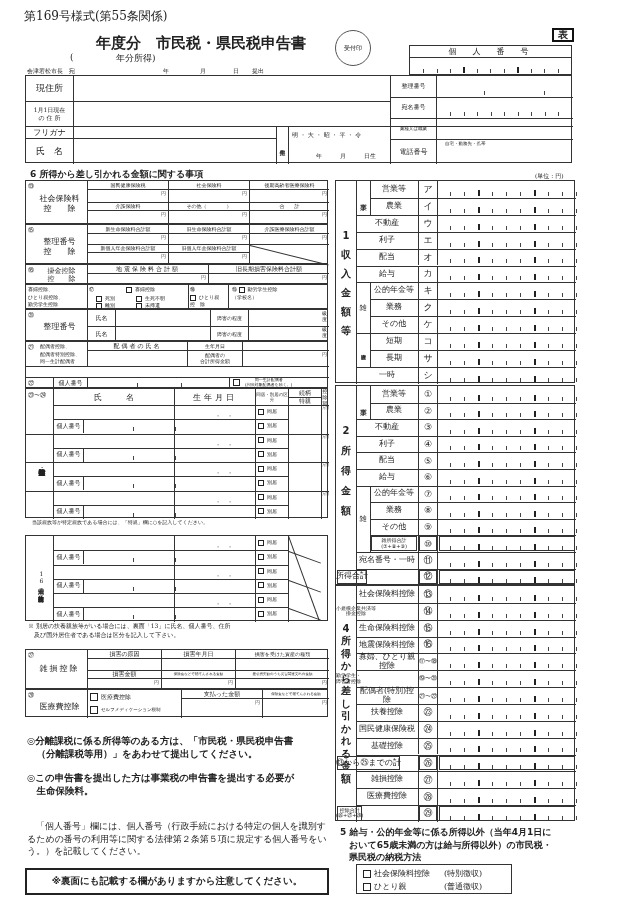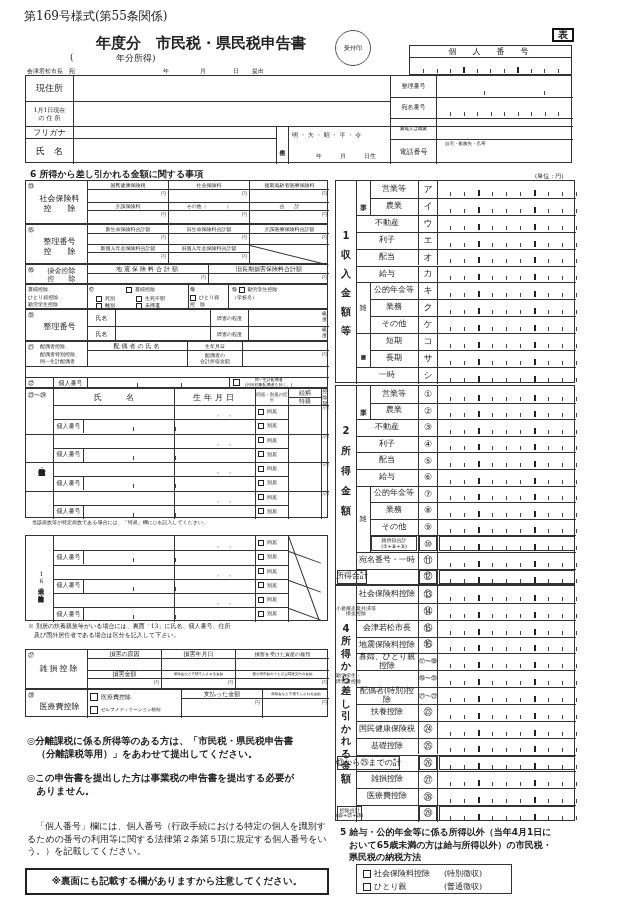--- a/index.html
+++ b/index.html
@@ -477,21 +477,21 @@
       <span class="yen">円</span>
     </div>
   <div class="abs" style="left:237px;top:9px;width:66px;height:19px">
       <span class="yen">円</span>
     </div>
 </div>
 
 <div class="abs sans" style="left:27px;top:734px;font-size:9.5px;font-weight:bold;white-space:pre-line;line-height:1.4">◎分離課税に係る所得等のある方は、「市民税・県民税申告書
 　（分離課税等用）」をあわせて提出してください。</div>
 <div class="abs sans" style="left:27px;top:771px;font-size:9.5px;font-weight:bold;white-space:pre-line;line-height:1.4">◎この申告書を提出した方は事業税の申告書を提出する必要が
-　ありません。</div>
+　生命保険料。</div>
 <div class="abs sans" style="left:27px;top:820px;width:300px;font-size:9px;line-height:1.4">　「個人番号」欄には、個人番号（行政手続における特定の個人を識別するための番号の利用等に関する法律第２条第５項に規定する個人番号をいう。）を記載してください。</div>
 <div class="abs c sans" style="left:25px;top:868px;width:304px;height:27px;border:2px solid #222;font-size:9.5px;font-weight:bold">
     <span>※裏面にも記載する欄がありますから注意してください。</span>
   </div>
 
 <div class="abs" style="left:535px;top:172px;font-size:6px">(単位：円)</div>
 
 <div class="abs" style="left:335px;top:180px;width:240px;height:203px;border:1.5px solid #333">
   <div class="vl" style="left:20px;top:0;height:203px"></div>
   <div class="abs c sans" style="left:0;top:0;width:20px;height:203px;font-size:10px;font-weight:bold;white-space:pre-line;line-height:1.9">1
@@ -924,21 +924,21 @@
         <div class="tick big" style="left:40px"></div>
         <div class="tick" style="left:54px"></div>
         <div class="tick" style="left:68px"></div>
         <div class="tick" style="left:82px"></div>
         <div class="tick big" style="left:96px"></div>
         <div class="tick" style="left:110px"></div>
         <div class="tick" style="left:124px"></div>
         <div class="tick" style="left:138px"></div>
       </div>
       <div class="hl" style="left:20px;top:33.7px;width:220px"></div>
-      <div class="abs c" style="left:20px;top:33.7px;width:62px;height:16.85px;font-size:8px;white-space:pre-line;line-height:1.1;">会津若松市長</div>
+      <div class="abs c" style="left:20px;top:33.7px;width:62px;height:16.85px;font-size:8px;white-space:pre-line;line-height:1.1;">生命保険料控除</div>
       <div class="abs c" style="left:82px;top:33.7px;width:20px;height:16.85px;font-size:9px;border-left:1px solid #333;border-right:1px solid #333;">⑮</div>
       <div class="abs" style="left:102px;top:33.7px;width:138px;height:16.85px;">
         <div class="tick" style="left:12px"></div>
         <div class="tick" style="left:26px"></div>
         <div class="tick big" style="left:40px"></div>
         <div class="tick" style="left:54px"></div>
         <div class="tick" style="left:68px"></div>
         <div class="tick" style="left:82px"></div>
         <div class="tick big" style="left:96px"></div>
         <div class="tick" style="left:110px"></div>

